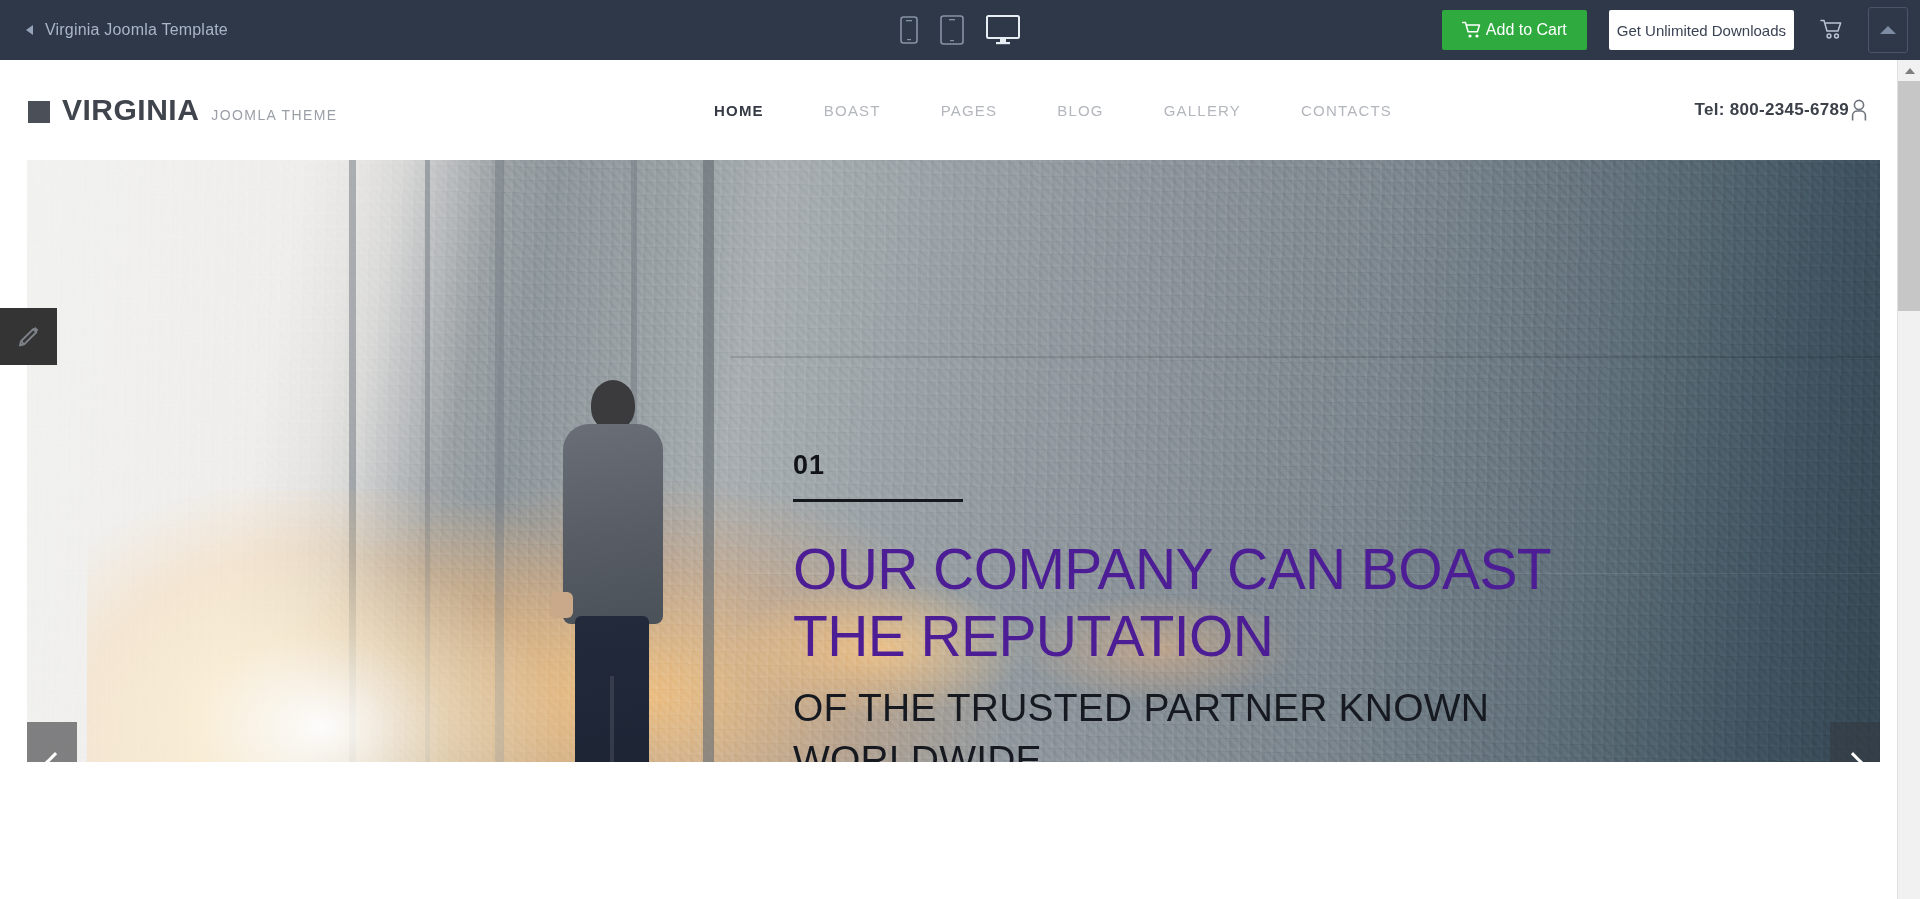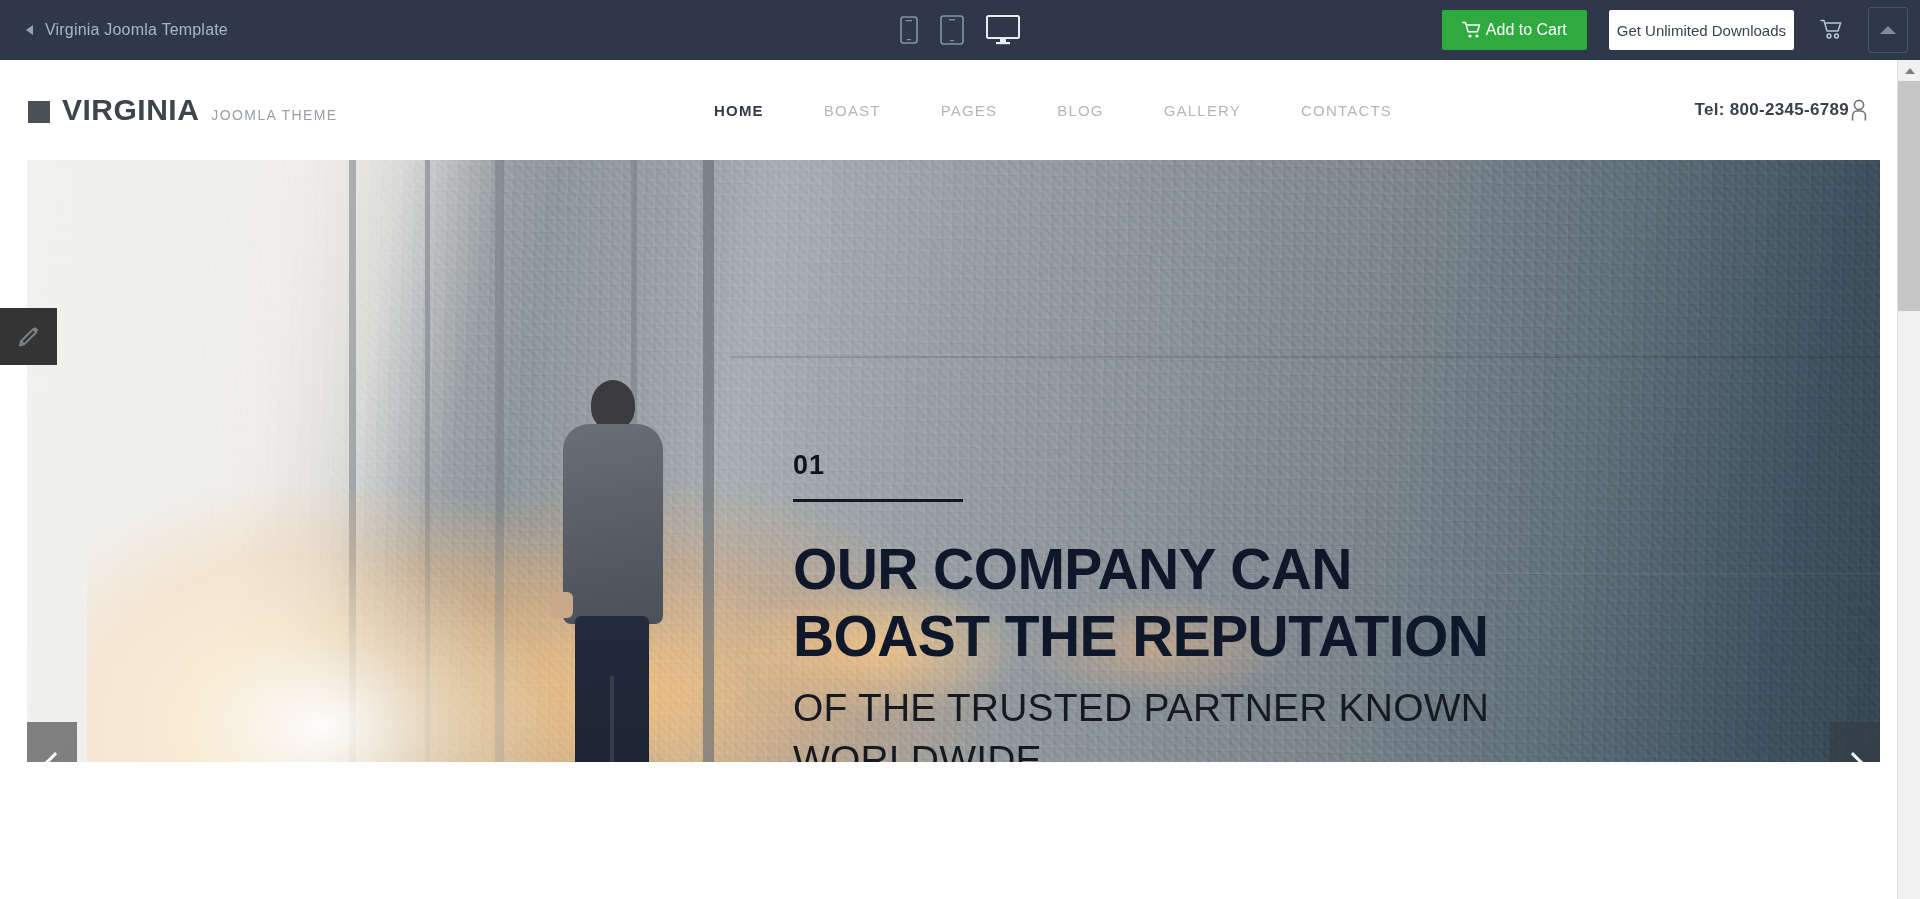--- a/index.html
+++ b/index.html
@@ -215,21 +215,21 @@
   }
   .slide-num {
     font-size: 27px; font-weight: bold; color: #111318;
     letter-spacing: 1px; line-height: 1;
   }
   .slide-rule {
     width: 170px; height: 3px; background: #15181d;
     margin-top: 20px; margin-bottom: 34px;
   }
   .slide-title {
-    font-size: 57px; font-weight: bold; color: #0f172a;
+    font-size: 57px; font-weight: normal; color: #4c1d95;
     line-height: 1.17; letter-spacing: -.6px;
     max-width: 760px;
   }
   .slide-sub {
     margin-top: 13px;
     font-size: 39px; font-weight: normal; color: #161a20;
     line-height: 1.32; letter-spacing: .2px;
     max-width: 760px;
   }
 

